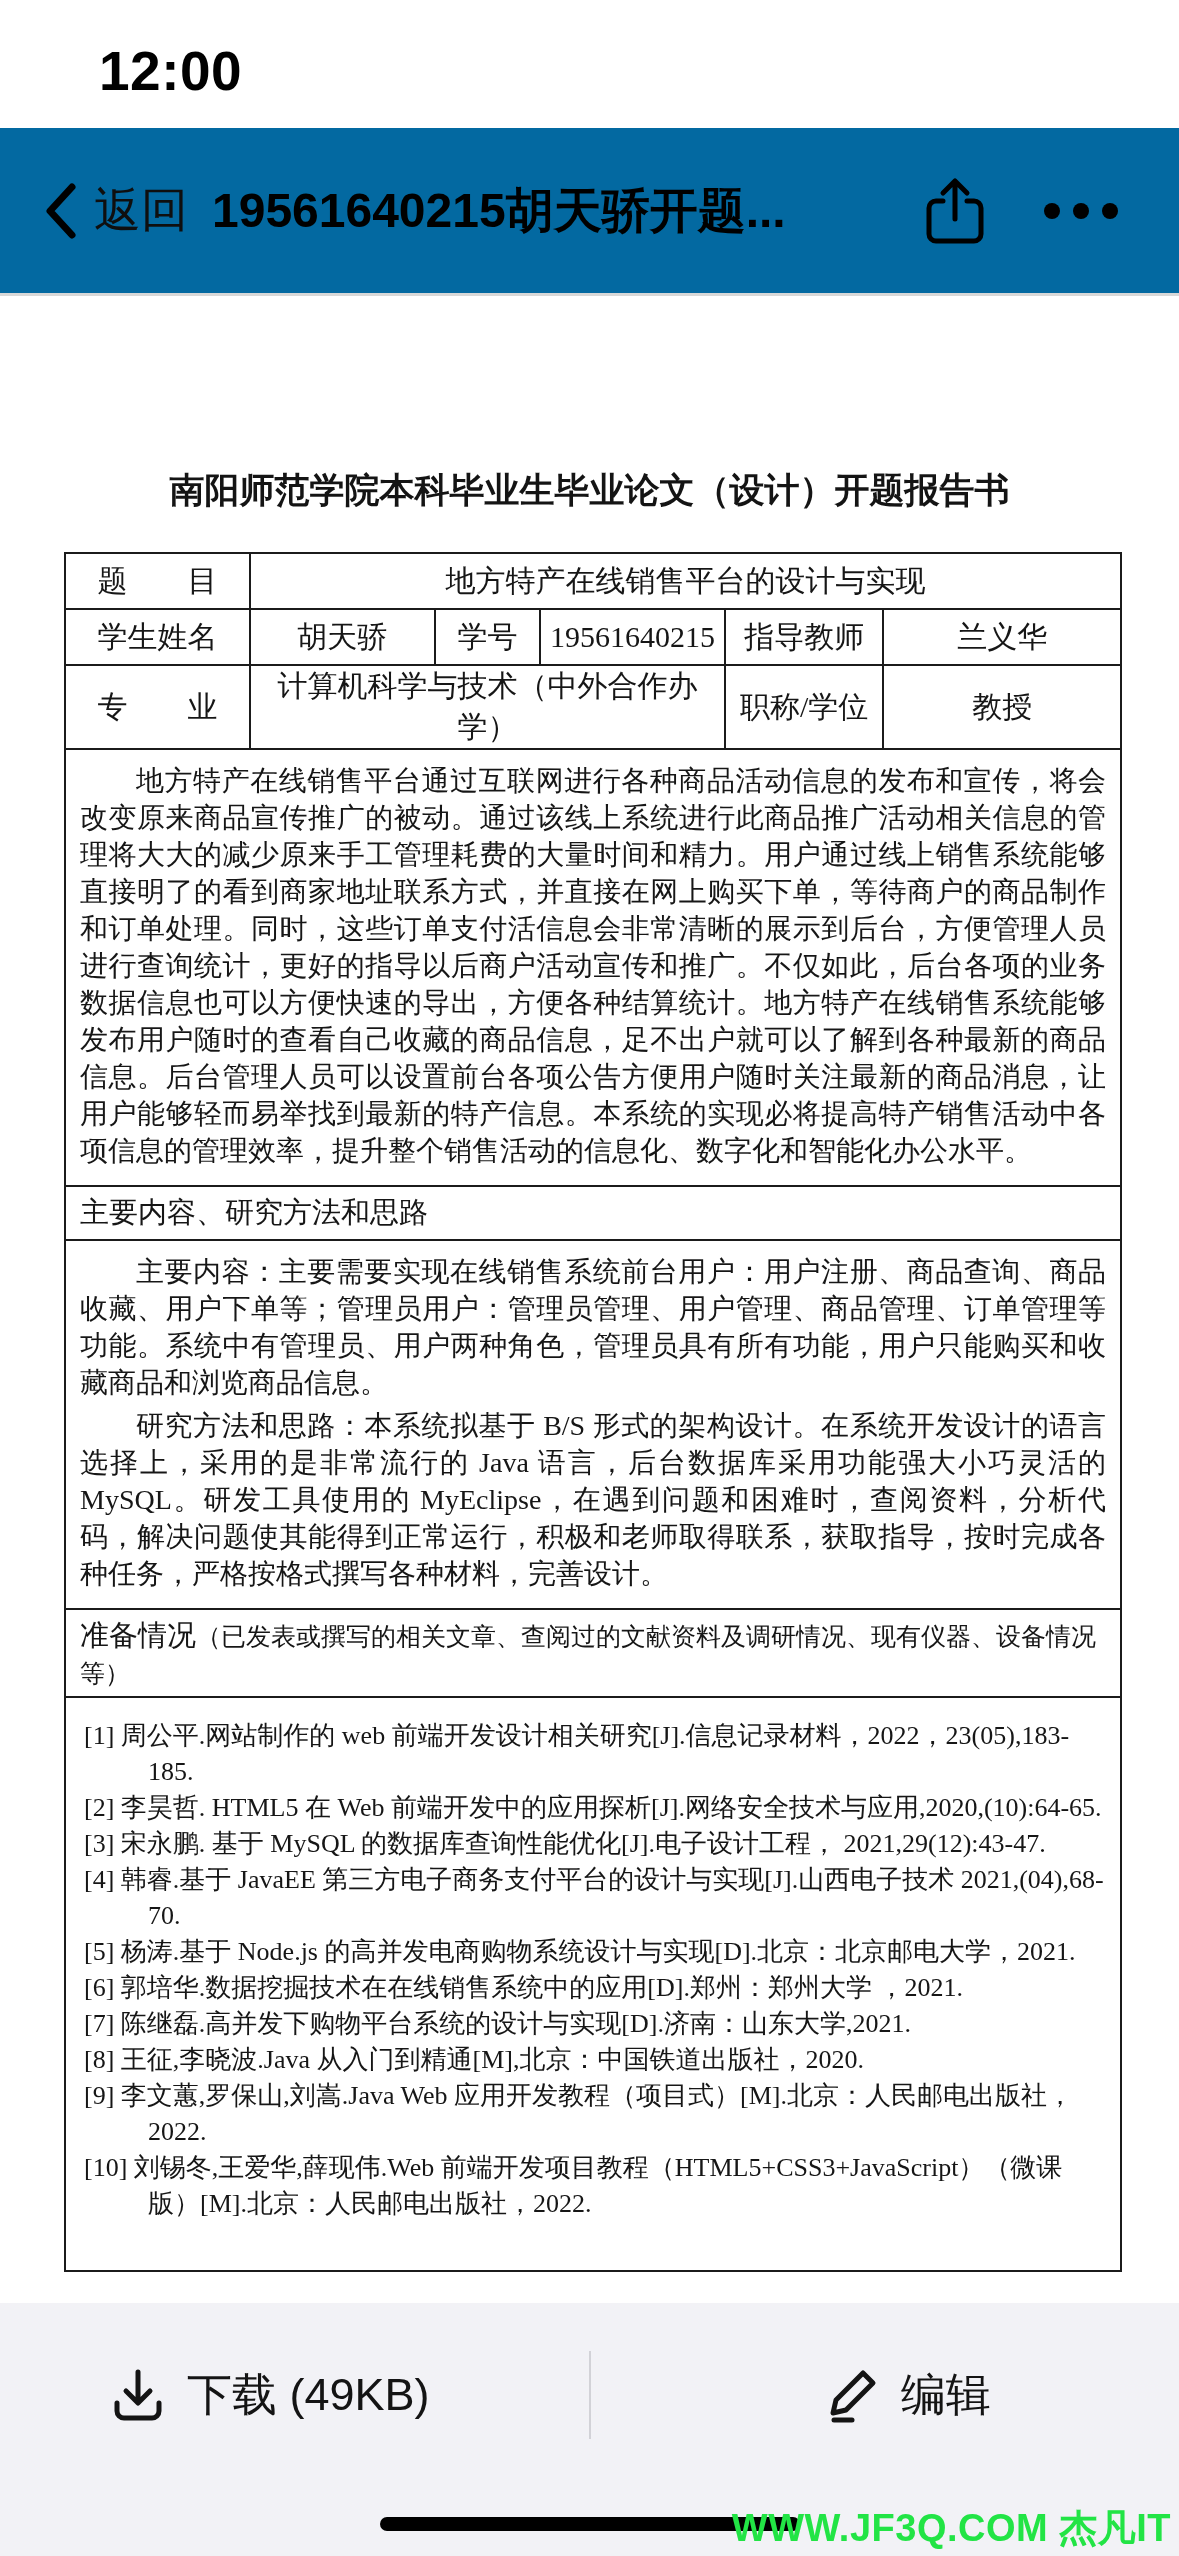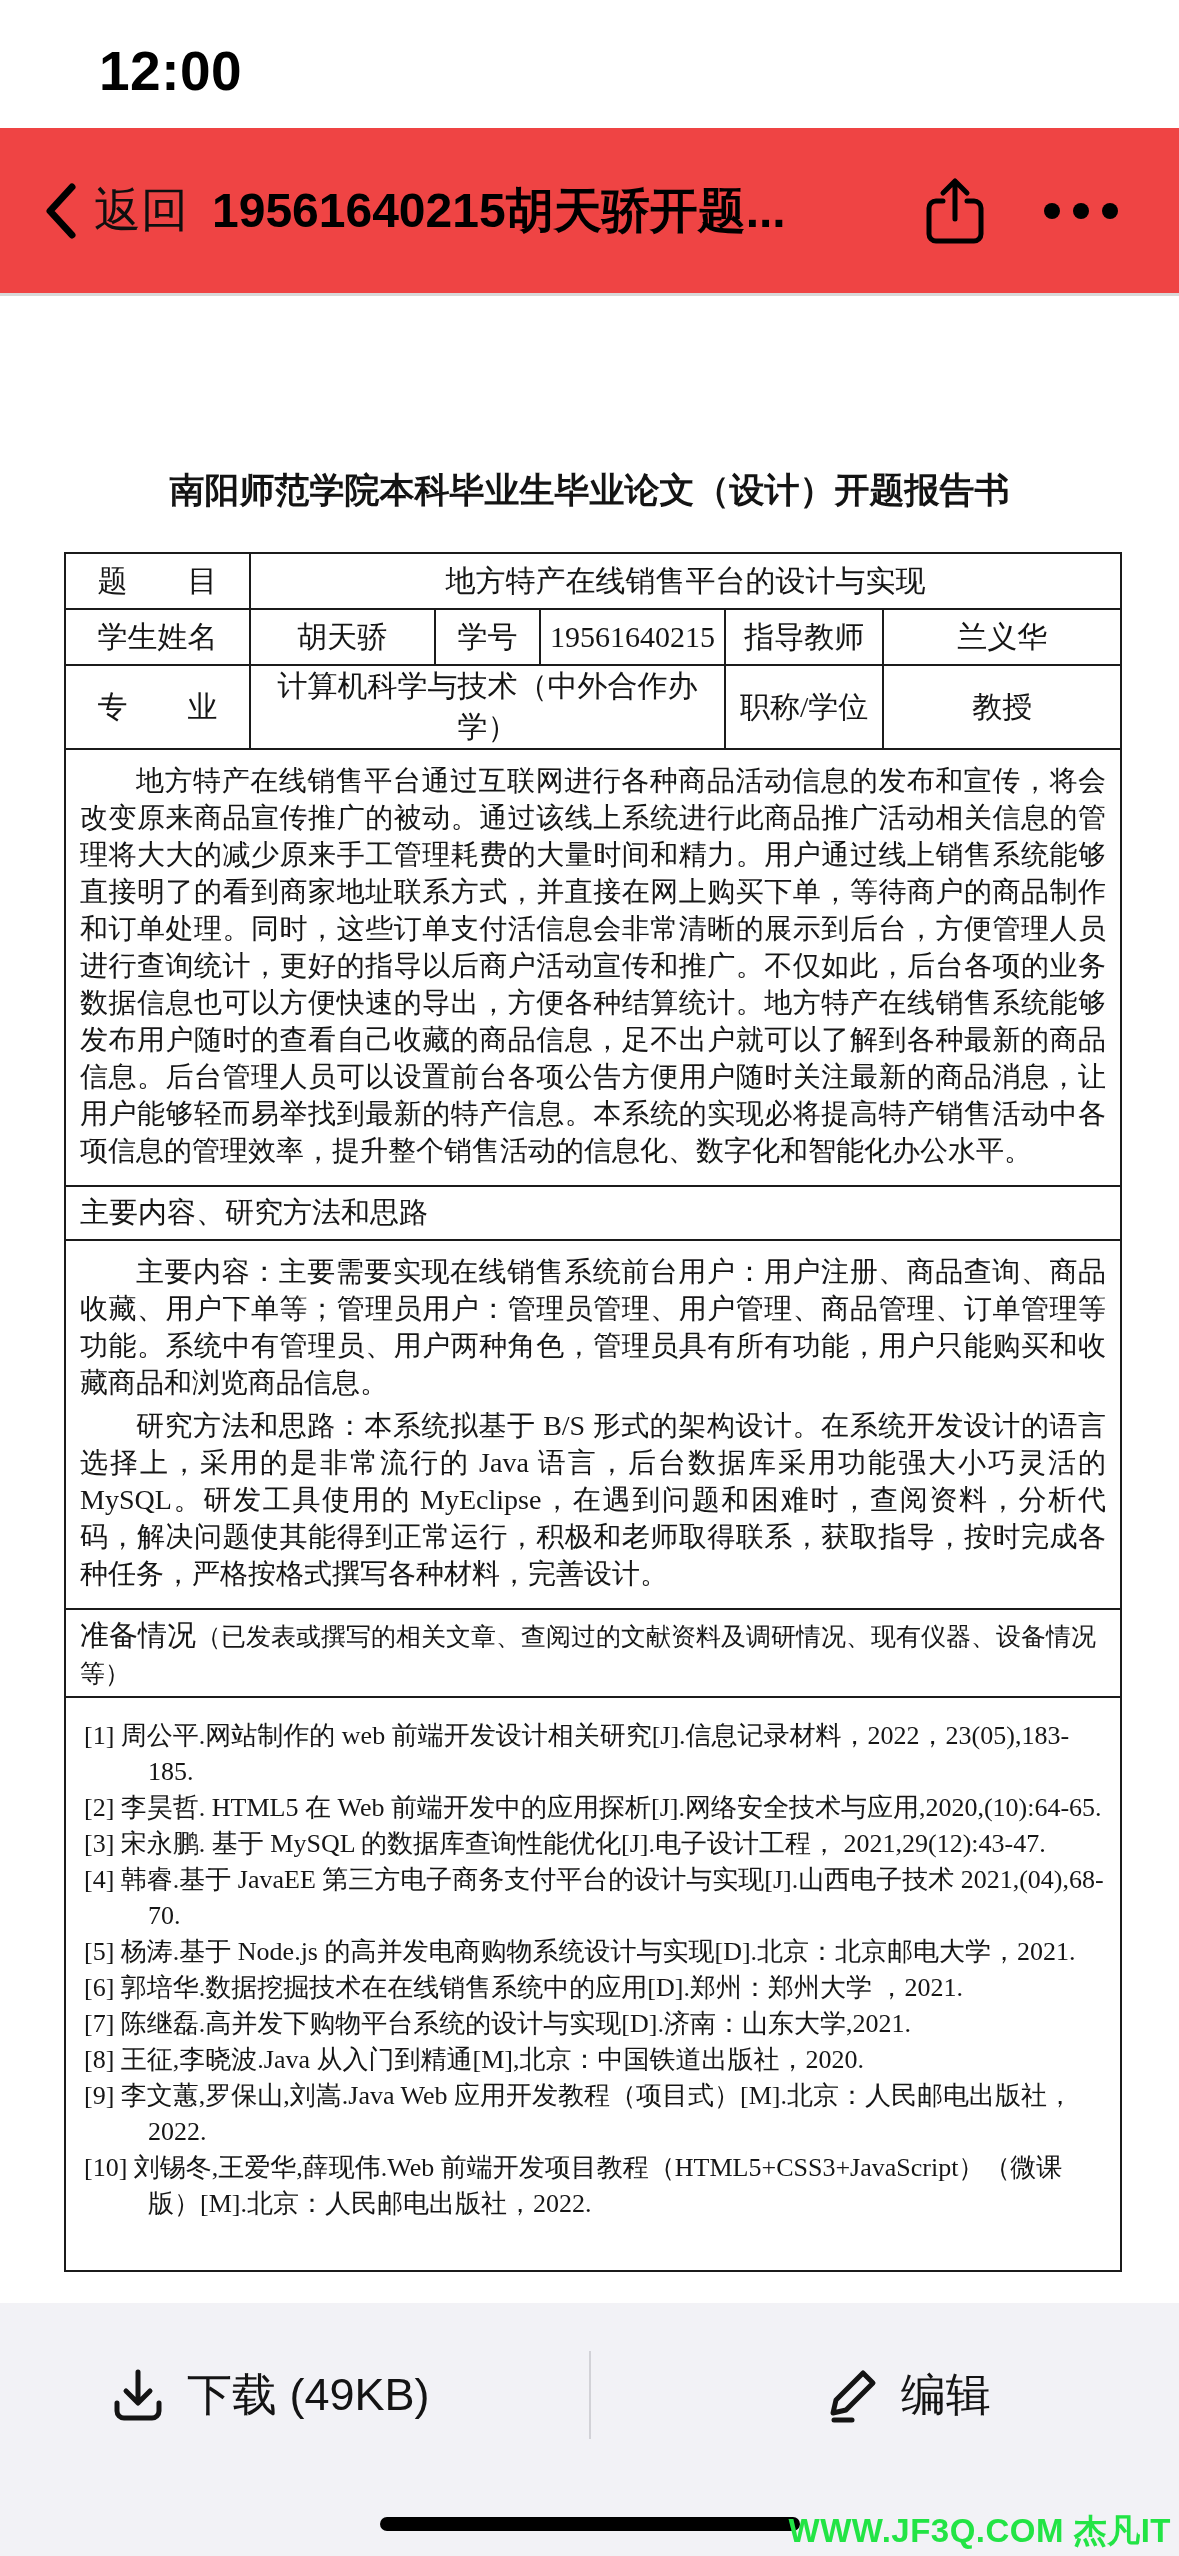--- a/index.html
+++ b/index.html
@@ -27,21 +27,21 @@
   .battery { position:relative; width:80px; height:40px; border-radius:11px; background:#b6b6bb; }
   .battery-fill { position:absolute; left:0; top:0; bottom:0; width:36%; background:#000; border-radius:11px 0 0 11px; }
   .battery-num { position:absolute; inset:0; display:flex; align-items:center; justify-content:center;
                  color:#fff; font-size:29px; font-weight:700; }
   .battery-nub { position:absolute; right:-8px; top:12px; width:6px; height:16px; background:#b6b6bb; border-radius:0 4px 4px 0; }
 
   
   .nav-bar {
     position:absolute; top:128px; left:0; right:0; height:168px;
     display:flex; align-items:center; padding:0 59px 0 42px;
-    border-bottom:3px solid #d8d8d8; background:#ef4444;
+    border-bottom:3px solid #d8d8d8; background:#0369a1;
   }
   .nav-left { display:flex; align-items:center; gap:16px; flex:0 0 auto; }
   .back-label { font-size:47px; color:#0f0f0f; }
   .nav-title {
     flex:1 1 auto; margin-left:24px; font-size:48px; font-weight:600;
     white-space:nowrap; overflow:hidden; color:#000;
   }
   .nav-right { display:flex; align-items:center; gap:56px; flex:0 0 auto; }
   .icon-btn { display:flex; align-items:center; justify-content:center; }
 
@@ -77,21 +77,21 @@
     flex:1 1 50%; display:flex; align-items:center; justify-content:center; gap:22px;
     font-size:45px; color:#141414;
   }
   .tool-divider { width:2px; height:88px; background:#d2d2d7; flex:0 0 auto; align-self:flex-start; margin-top:0px; }
   .home-indicator {
     position:absolute; left:50%; transform:translateX(-50%); bottom:25px;
     width:420px; height:14px; border-radius:7px; background:#000;
   }
   .watermark {
     position:absolute; right:8px; bottom:2px;
-    font-size:33px; font-weight:700; letter-spacing:0.5px;
+    font-size:38px; font-weight:700; letter-spacing:0.5px;
   }
 </style>
 </head>
 <body>
 
 <div class="status-bar">
   <div class="status-time">12:00</div>
 </div>
 
 <div class="nav-bar">

